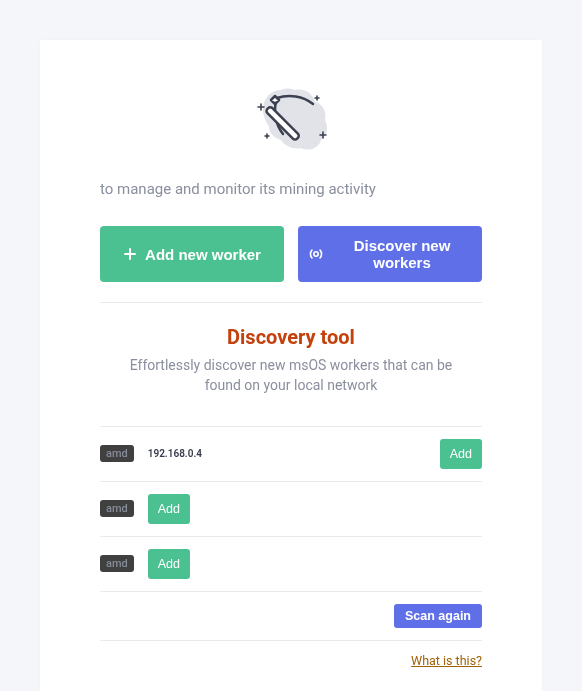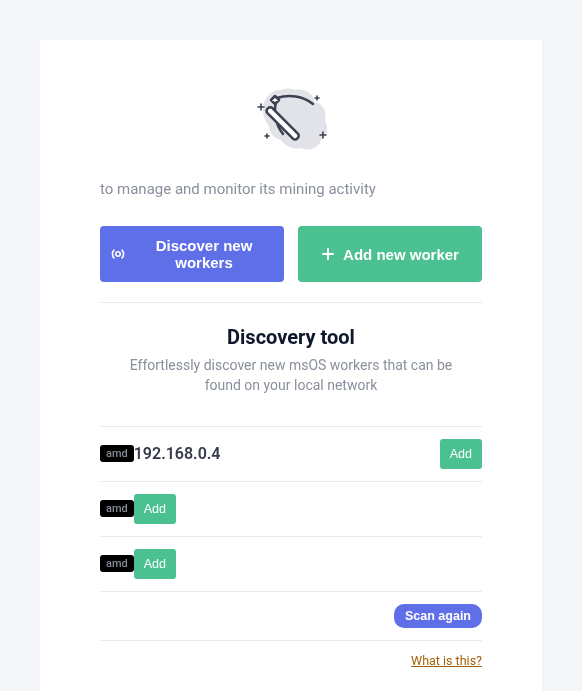--- a/index.html
+++ b/index.html
@@ -57,48 +57,49 @@
   .btn .btn-icon { display: inline-flex; }
   .divider {
     border: none;
     border-top: 1px solid #e9eaed;
     margin-bottom: 22px;
   }
   .section-title {
     text-align: center;
     font-size: 20px;
     font-weight: 700;
-    color: #0f172a;
+    color: #c2410c;
     margin-bottom: 6px;
   }
   .section-sub {
     text-align: center;
     font-size: 14px;
     color: #8a8f9e;
     line-height: 1.45;
     margin: 0 auto 30px auto;
     max-width: 340px;
   }
   .worker-row {
     display: flex;
     align-items: center;
     padding: 12px 0;
     border-bottom: 1px solid #e9eaed;
   }
   .worker-row:first-of-type { border-top: 1px solid #e9eaed; }
   .badge {
-    background: #000000;
+    background: #404040;
     color: #878c9a;
     font-size: 11px;
     font-weight: 500;
     padding: 2px 6px;
     border-radius: 3px;
+    margin-right: 14px;
   }
   .ip {
-    font-size: 16px;
+    font-size: 10px;
     font-weight: 600;
     color: #363b4c;
     flex: 1;
   }
   .btn-add {
     background: #4bc191;
     color: #fff;
     border: none;
     font-size: 12.5px;
     font-weight: 400;
@@ -112,21 +113,21 @@
     padding: 12px 0;
     border-bottom: 1px solid #e9eaed;
   }
   .btn-scan {
     background: #5f6fe8;
     color: #fff;
     border: none;
     font-size: 12.5px;
     font-weight: 700;
     padding: 5px 11px;
-    border-radius: 10px;
+    border-radius: 3px;
     cursor: pointer;
   }
   .footer-link {
     display: flex;
     justify-content: flex-end;
     padding-top: 12px;
   }
   .footer-link a {
     font-size: 12.5px;
     color: #a16207;
@@ -152,37 +153,37 @@
         <path d="M 82 52 L 82 58 M 79 55 L 85 55"></path>
         <path d="M 26 54 L 26 58 M 24 56 L 28 56"></path>
         <path d="M 76 16 L 76 20 M 74 18 L 78 18"></path>
       </g>
     </svg>
   </div>
 
   <p class="subtitle">to manage and monitor its mining activity</p>
 
   <div class="btn-row">
+    <button class="btn btn-success">
+      <span class="btn-icon">
+        <svg width="14" height="14" viewBox="0 0 14 14" stroke="#fff" stroke-width="2" stroke-linecap="round">
+          <path d="M 7 2 L 7 12 M 2 7 L 12 7"></path>
+        </svg>
+      </span>
+      <span>Add new worker</span>
+    </button>
     <button class="btn btn-primary">
       <span class="btn-icon">
         <svg width="16" height="16" viewBox="0 0 16 16" fill="none" stroke="#fff" stroke-width="1.6" stroke-linecap="round">
           <circle cx="8" cy="8" r="2.2"></circle>
           <path d="M 4 4 C 2 6 2 10 4 12"></path>
           <path d="M 12 4 C 14 6 14 10 12 12"></path>
         </svg>
       </span>
       <span>Discover new workers</span>
-    </button>
-    <button class="btn btn-success">
-      <span class="btn-icon">
-        <svg width="14" height="14" viewBox="0 0 14 14" stroke="#fff" stroke-width="2" stroke-linecap="round">
-          <path d="M 7 2 L 7 12 M 2 7 L 12 7"></path>
-        </svg>
-      </span>
-      <span>Add new worker</span>
     </button>
   </div>
 
   <hr class="divider">
 
   <h2 class="section-title">Discovery tool</h2>
   <p class="section-sub">Effortlessly discover new msOS workers that can be found on your local network</p>
 
   <div>
     <div class="worker-row">

